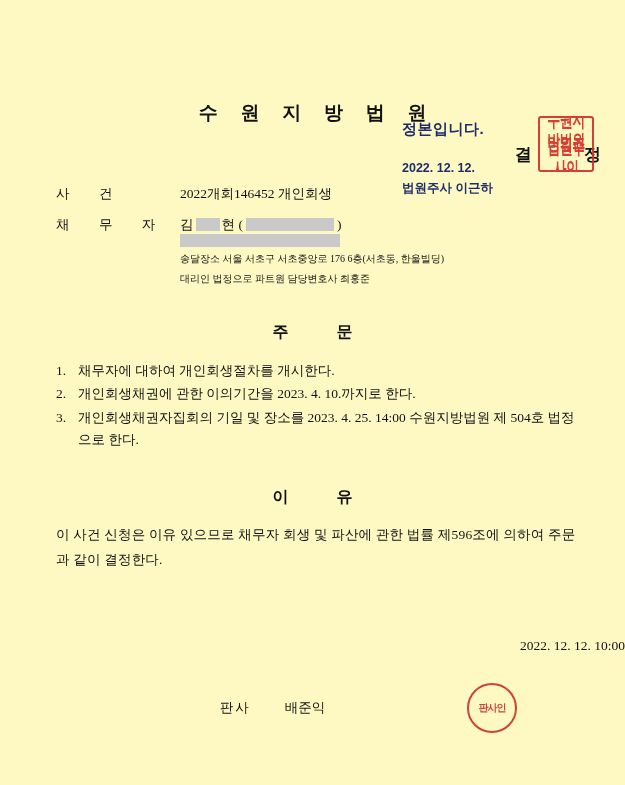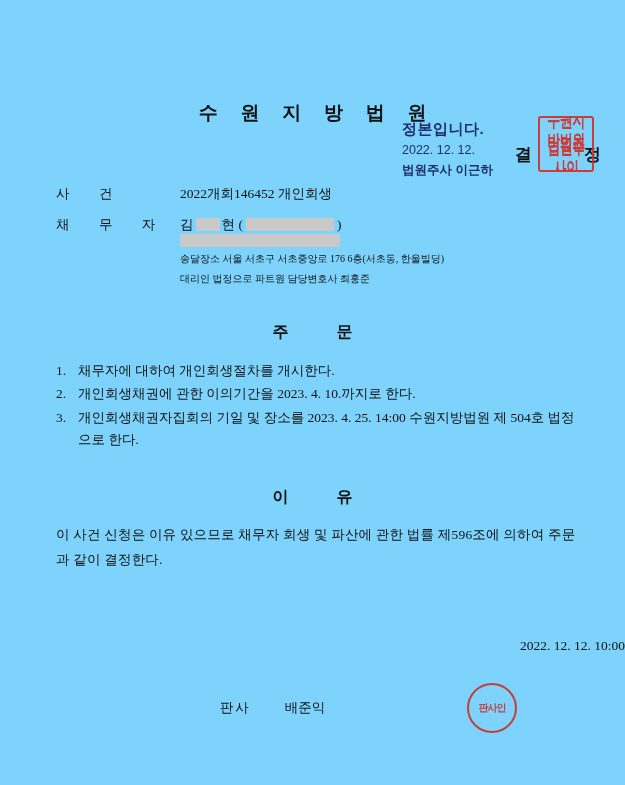--- a/index.html
+++ b/index.html
@@ -11,21 +11,21 @@
     width: 625px;
     height: 785px;
     position: relative;
     font-family: "Liberation Serif", "DejaVu Serif", serif;
     color: #1a1a1a;
     overflow: hidden;
   }
   .page {
     position: absolute;
     inset: 0;
-    background: #7dd3fc;
+    background: #fef9c3;
   }
 
   
   .court-title {
     position: absolute;
     top: 100px;
     left: 0;
     width: 625px;
     text-align: center;
     font-size: 19px;
@@ -57,22 +57,22 @@
     color: #1d2d6b;
     line-height: 1.45;
   }
   .cert-line1 {
     font-size: 15px;
     font-weight: bold;
     letter-spacing: 0.5px;
   }
   .cert-line2 {
     font-size: 12.5px;
-    font-weight: normal;
-    margin-top: 1px;
+    font-weight: bold;
+    margin-top: 19px;
   }
   .cert-line3 {
     font-size: 12.5px;
     font-weight: bold;
     margin-top: 2px;
   }
 
   
   .seal-top {
     position: absolute;

